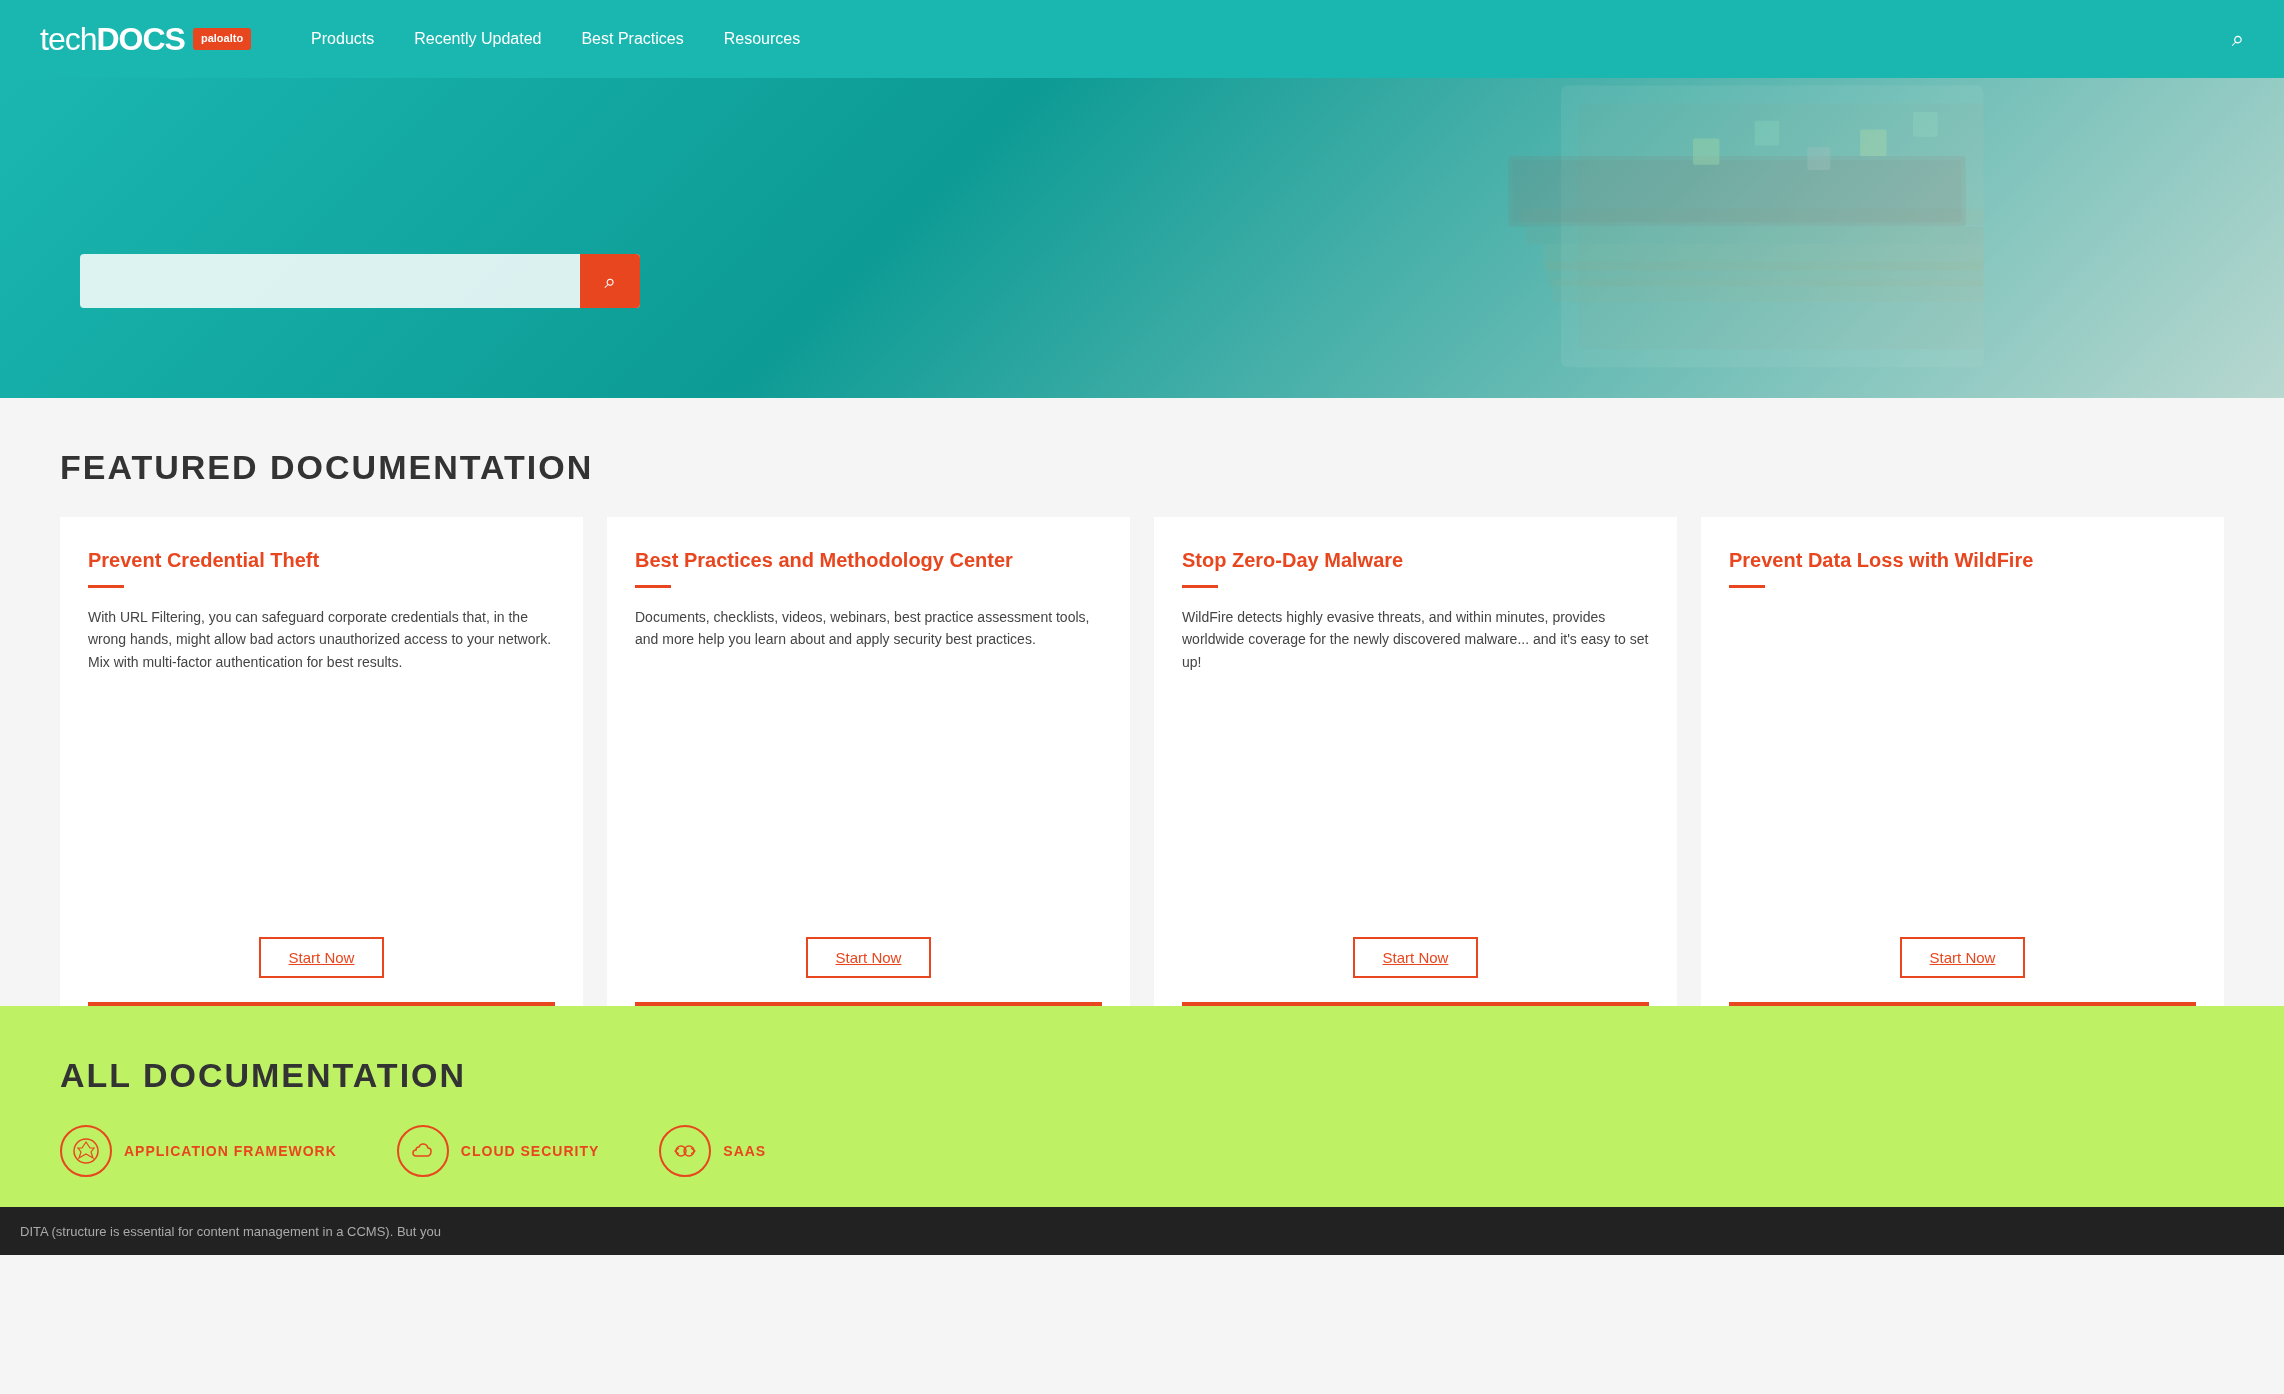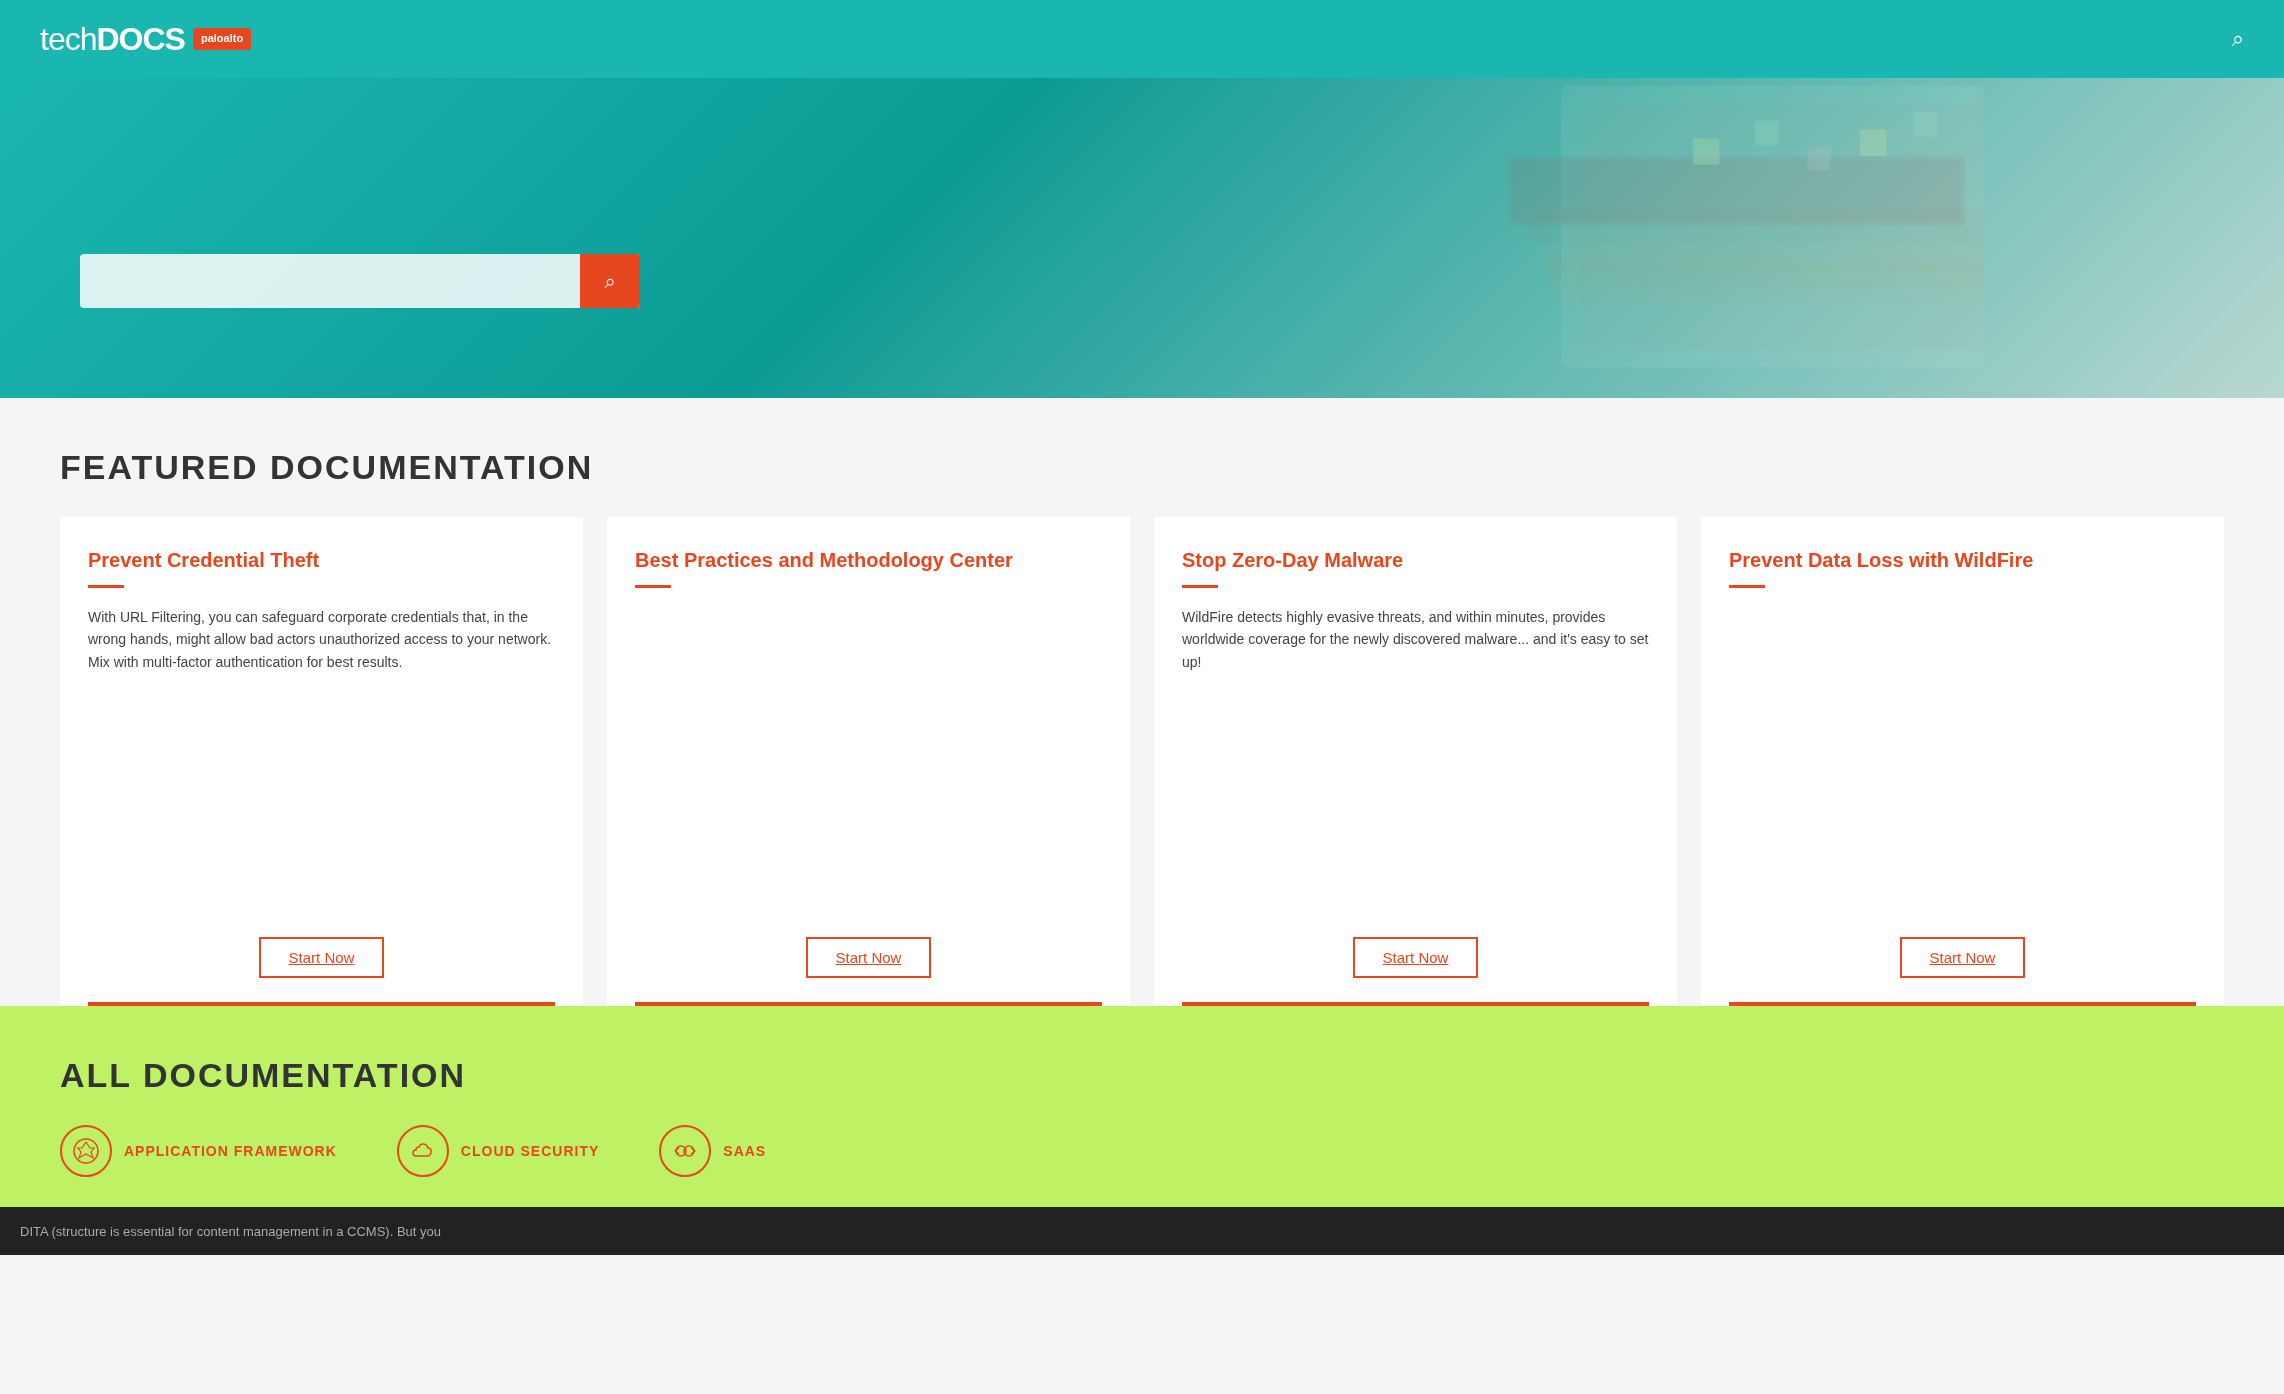--- a/index.html
+++ b/index.html
@@ -253,20 +253,26 @@
 </head>
 <body>
 
 <header class="header">
   <div class="logo-area">
     <div class="logo-text">
       <span>tech</span><strong>DOCS</strong>
     </div>
     <div class="logo-badge">paloalto</div>
   </div>
+  <nav class="nav">
+    <a class="nav-item" href="#">Products</a>
+    <a class="nav-item" href="#">Recently Updated</a>
+    <a class="nav-item" href="#">Best Practices</a>
+    <a class="nav-item" href="#">Resources</a>
+  </nav>
   <div class="search-icon-header">⌕</div>
 </header>
 
 <section class="hero">
 
   <svg class="hero-bg-visual" viewBox="0 0 700 400" xmlns="http://www.w3.org/2000/svg">
 
     <rect x="200" y="20" width="480" height="320" rx="8" fill="rgba(200,230,220,0.3)"></rect>
     <rect x="220" y="40" width="460" height="280" rx="6" fill="rgba(180,140,100,0.15)"></rect>
     <rect x="180" y="200" width="500" height="30" rx="2" fill="rgba(200,160,100,0.25)"></rect>
@@ -303,20 +309,21 @@
 
       <div class="card">
         <div class="card-title">Prevent Credential Theft</div>
         <div class="card-divider"></div>
         <div class="card-body">With URL Filtering, you can safeguard corporate credentials that, in the wrong hands, might allow bad actors unauthorized access to your network. Mix with multi-factor authentication for best results.</div>
       </div>
 
       <div class="card">
         <div class="card-title">Best Practices and Methodology Center</div>
         <div class="card-divider"></div>
+        <div class="card-body">Documents, checklists, videos, webinars, best practice assessment tools, and more help you learn about and apply security best practices.</div>
       </div>
 
       <div class="card">
         <div class="card-title">Stop Zero-Day Malware</div>
         <div class="card-divider"></div>
         <div class="card-body">WildFire detects highly evasive threats, and within minutes, provides worldwide coverage for the newly discovered malware... and it's easy to set up!</div>
       </div>
 
       <div class="card">
         <div class="card-title">Prevent Data Loss with WildFire</div>

